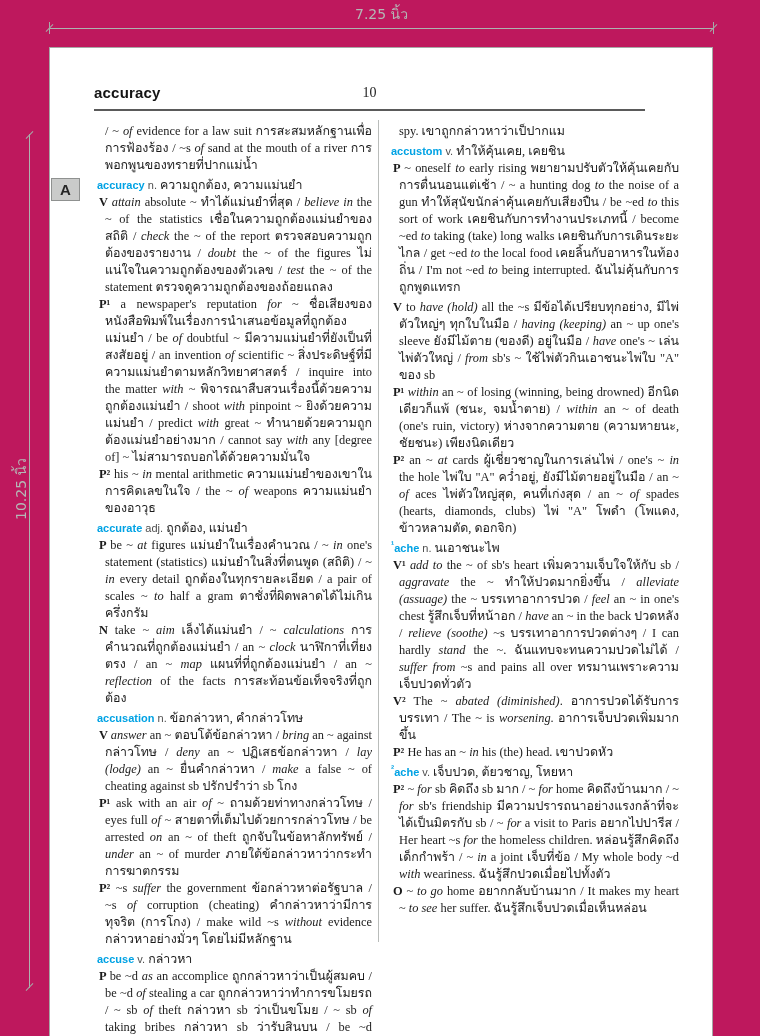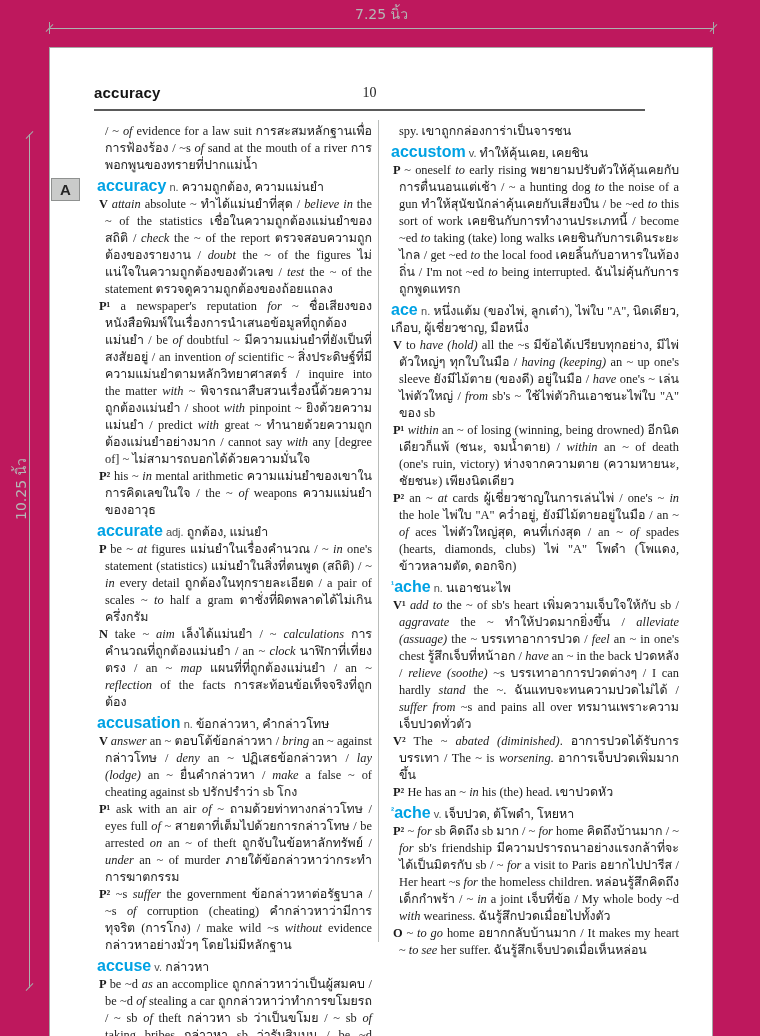--- a/index.html
+++ b/index.html
@@ -53,21 +53,21 @@
     font-size:12.4px;line-height:17px;color:#1b1b1b;
     text-align:justify;
   }
   .col-left{left:44px;width:281px;}
   .col-right{left:338px;width:294px;}
   .entry{margin:3px;}
   .headline{text-indent:0;}
   .headword{
     color:var(--hw,#00a2e4);
     font-family:"Liberation Sans","DejaVu Sans",sans-serif;
-    font-weight:bold;font-size:16px;
+    font-weight:bold;font-size:11px;
   }
   .hw-sup{
     color:var(--hw,#00a2e4);
     font-family:"Liberation Sans","DejaVu Sans",sans-serif;
     font-weight:bold;font-size:9.5px;position:relative;top:-4px;
   }
   .pos{
     font-family:"Liberation Sans","DejaVu Sans",sans-serif;
     font-size:11px;color:#4e4e4e;
   }
@@ -121,39 +121,38 @@
           <div class="block"><span class="blabel">P¹ </span>ask with an air <i>of</i> ~ ถามด้วยท่าทางกล่าวโทษ / eyes full <i>of</i> ~ สายตาที่เต็มไปด้วยการกล่าวโทษ / be arrested <i>on</i> an ~ of theft ถูกจับในข้อหาลักทรัพย์ / <i>under</i> an ~ of murder ภายใต้ข้อกล่าวหาว่ากระทำการฆาตกรรม</div>
           <div class="block"><span class="blabel">P² </span>~s <i>suffer</i> the government ข้อกล่าวหาต่อรัฐบาล / ~s <i>of</i> corruption (cheating) คำกล่าวหาว่ามีการทุจริต (การโกง) / make wild ~s <i>without</i> evidence กล่าวหาอย่างมั่วๆ โดยไม่มีหลักฐาน</div>
         </div>
         <div class="entry">
           <div class="headline"><span class="headword">accuse</span><span class="pos"> v. </span><span>กล่าวหา</span></div>
           <div class="block"><span class="blabel">P </span>be ~d <i>as</i> an accomplice ถูกกล่าวหาว่าเป็นผู้สมคบ / be ~d <i>of</i> stealing a car ถูกกล่าวหาว่าทำการขโมยรถ / ~ sb <i>of</i> theft กล่าวหา sb ว่าเป็นขโมย / ~ sb <i>of</i> taking bribes กล่าวหา sb ว่ารับสินบน / be ~d  incompetence ถูกกล่าวหาว่าไร้ความสามารถ / He stands ~d  being a</div>
         </div>
       </div>
     <div class="col col-right" id="col-right">
         <div class="entry">
-          <div class="block cont">spy. เขาถูกกล่องการ่าเป็นจารชน</div>
+          <div class="block cont">spy. เขาถูกกล่าวหาว่าเป็ปากแม</div>
         </div>
         <div class="entry">
           <div class="headline"><span class="headword">accustom</span><span class="pos"> v. </span><span>ทำให้คุ้นเคย, เคยชิน</span></div>
           <div class="block"><span class="blabel">P </span>~ oneself <i>to</i> early rising พยายามปรับตัวให้คุ้นเคยกับการตื่นนอนแต่เช้า / ~ a hunting dog <i>to</i> the noise of a gun ทำให้สุนัขนักล่าคุ้นเคยกับเสียงปืน / be ~ed <i>to</i> this sort of work เคยชินกับการทำงานประเภทนี้ / become ~ed <i>to</i> taking (take) long walks เคยชินกับการเดินระยะไกล / get ~ed <i>to</i> the local food เคยลิ้นกับอาหารในท้องถิ่น / I'm not ~ed <i>to</i> being interrupted. ฉันไม่คุ้นกับการถูกพูดแทรก</div>
         </div>
         <div class="entry">
-          <div class="headline"><span class="headword">ace</span><span class="pos"> n. </span><span>หนึ่งแต้ม (ของไพ่, ลูกเต๋า), ไพ่ใบ "A", นิดเดียว, เกือบ, ผู้เชี่ยวชาญ, มือหนึ่ง</span></div>
           <div class="block"><span class="blabel">V </span>to <i>have (hold)</i> all the ~s มีข้อได้เปรียบทุกอย่าง, มีไพ่ตัวใหญ่ๆ ทุกใบในมือ / <i>having (keeping)</i> an ~ up one's sleeve ยังมีไม้ตาย (ของดี) อยู่ในมือ / <i>have</i> one's ~ เล่นไพ่ตัวใหญ่ / <i>from</i> sb's ~ ใช้ไพ่ตัวกินเอาชนะไพ่ใบ "A" ของ sb</div>
           <div class="block"><span class="blabel">P¹ </span><i>within</i> an ~ of losing (winning, being drowned) อีกนิดเดียวก็แพ้ (ชนะ, จมน้ำตาย) / <i>within</i> an ~ of death (one's ruin, victory) ห่างจากความตาย (ความหายนะ, ชัยชนะ) เพียงนิดเดียว</div>
           <div class="block"><span class="blabel">P² </span>an ~ <i>at</i> cards ผู้เชี่ยวชาญในการเล่นไพ่ / one's ~ <i>in</i> the hole ไพ่ใบ "A" คว่ำอยู่, ยังมีไม้ตายอยู่ในมือ / an ~ <i>of</i> aces ไพ่ตัวใหญ่สุด, คนที่เก่งสุด / an ~ <i>of</i> spades (hearts, diamonds, clubs) ไพ่ "A" โพดำ (โพแดง, ข้าวหลามตัด, ดอกจิก)</div>
         </div>
         <div class="entry">
           <div class="headline"><span class="hw-sup">¹</span><span class="headword">ache</span><span class="pos"> n. </span><span>นเอาชนะไพ</span></div>
           <div class="block"><span class="blabel">V¹ </span><i>add to</i> the ~ of sb's heart เพิ่มความเจ็บใจให้กับ sb / <i>aggravate</i> the ~ ทำให้ปวดมากยิ่งขึ้น / <i>alleviate (assuage)</i> the ~ บรรเทาอาการปวด / <i>feel</i> an ~ in one's chest รู้สึกเจ็บที่หน้าอก / <i>have</i> an ~ in the back ปวดหลัง / <i>relieve (soothe)</i> ~s บรรเทาอาการปวดต่างๆ / I can hardly <i>stand</i> the ~. ฉันแทบจะทนความปวดไม่ได้ / <i>suffer from</i> ~s and pains all over ทรมานเพราะความเจ็บปวดทั่วตัว</div>
           <div class="block"><span class="blabel">V² </span>The ~ <i>abated (diminished)</i>. อาการปวดได้รับการบรรเทา / The ~ is <i>worsening</i>. อาการเจ็บปวดเพิ่มมากขึ้น</div>
           <div class="block"><span class="blabel">P² </span>He has an ~ <i>in</i> his (the) head. เขาปวดหัว</div>
         </div>
         <div class="entry">
-          <div class="headline"><span class="hw-sup">²</span><span class="headword">ache</span><span class="pos"> v. </span><span>เจ็บปวด, ต้โพดำ, โหยหา</span></div>
+          <div class="headline"><span class="hw-sup">²</span><span class="headword">ache</span><span class="pos"> v. </span><span>เจ็บปวด, ต้ยวชาญ, โหยหา</span></div>
           <div class="block"><span class="blabel">P² </span>~ <i>for</i> sb คิดถึง sb มาก / ~ <i>for</i> home คิดถึงบ้านมาก / ~ <i>for</i> sb's friendship มีความปรารถนาอย่างแรงกล้าที่จะได้เป็นมิตรกับ sb / ~ <i>for</i> a visit to Paris อยากไปปารีส / Her heart ~s <i>for</i> the homeless children. หล่อนรู้สึกคิดถึงเด็กกำพร้า / ~ <i>in</i> a joint เจ็บที่ข้อ / My whole body ~d <i>with</i> weariness. ฉันรู้สึกปวดเมื่อยไปทั้งตัว</div>
           <div class="block"><span class="blabel">O </span>~ <i>to go</i> home อยากกลับบ้านมาก / It makes my heart ~ <i>to see</i> her suffer. ฉันรู้สึกเจ็บปวดเมื่อเห็นหล่อน</div>
         </div>
       </div>
   </div>
 
 </div>
 
 </body></html>

